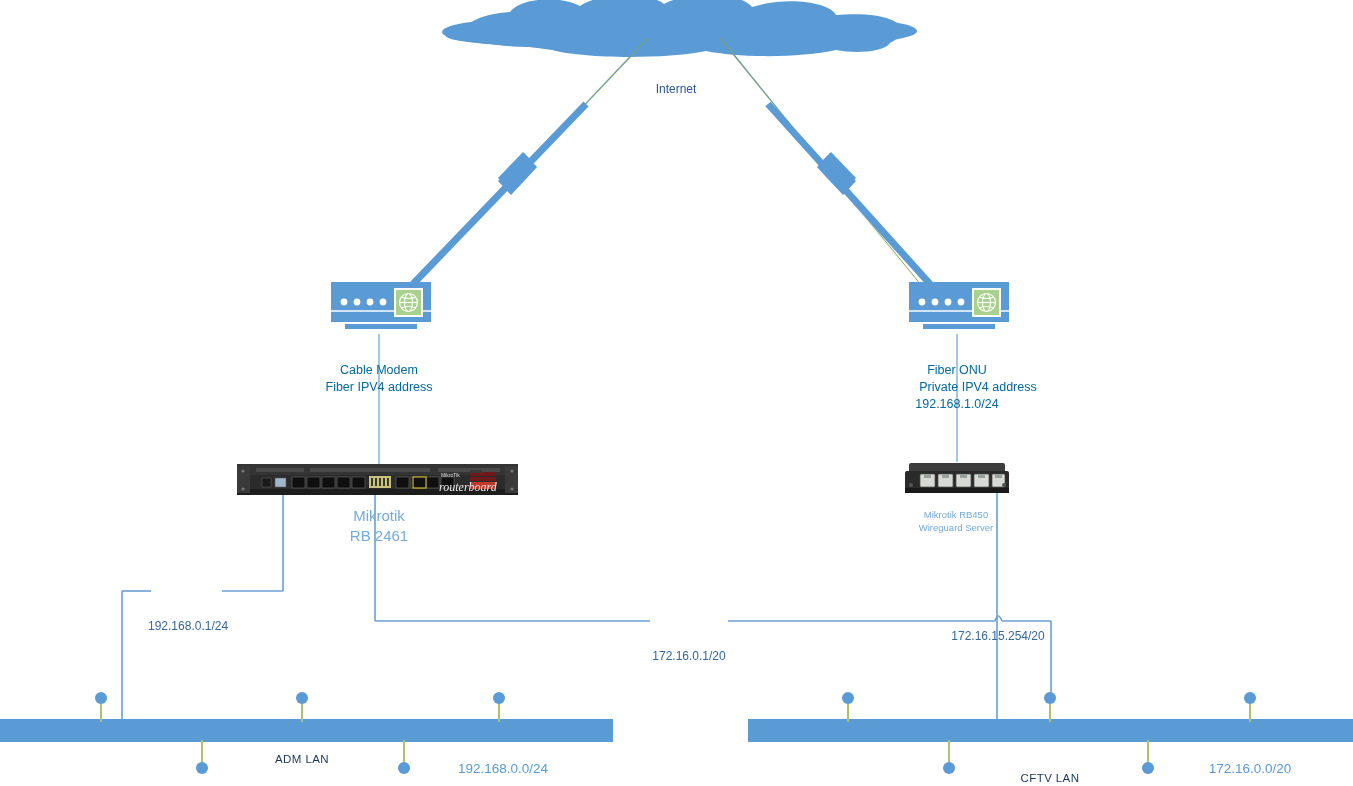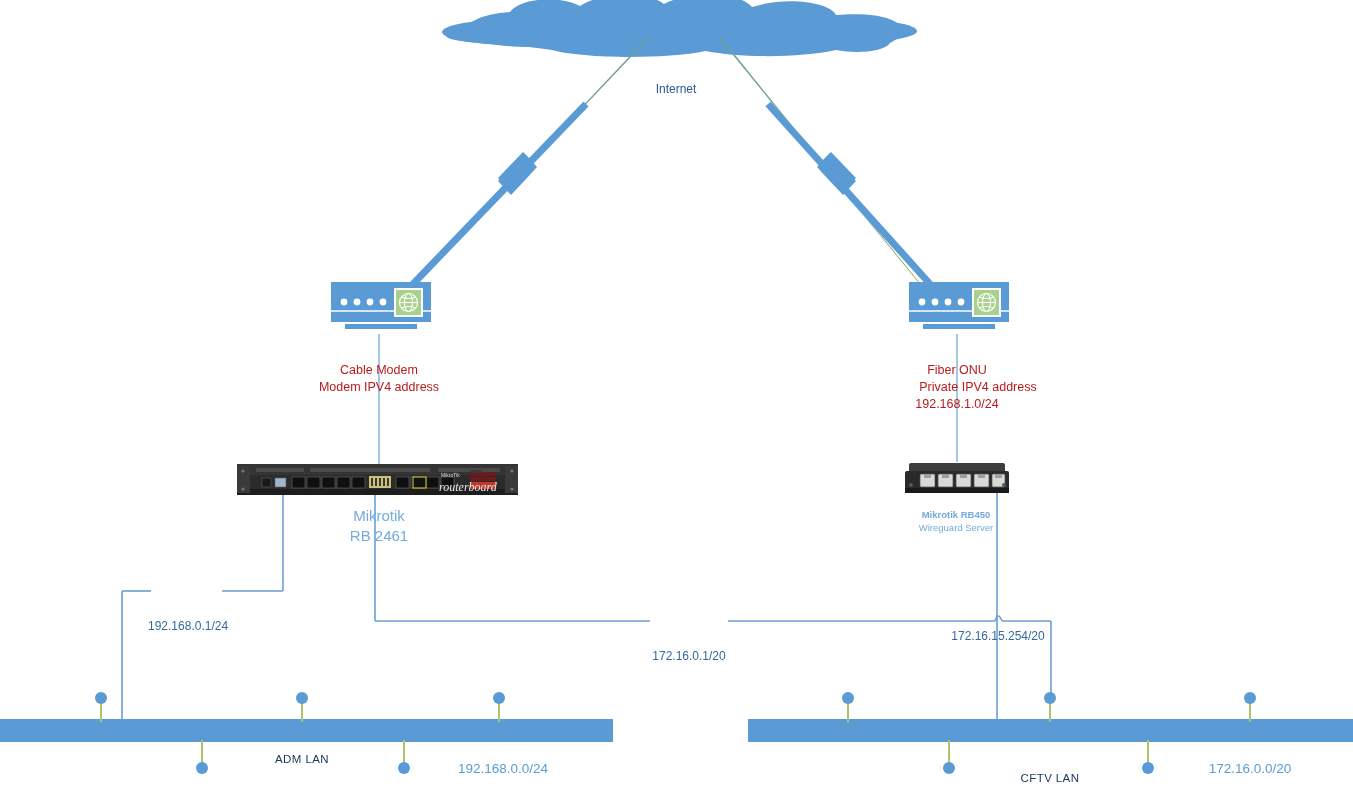--- a/index.html
+++ b/index.html
@@ -30,21 +30,21 @@
     white-space: pre;
     line-height: 1.35;
     pointer-events: none;
   }
   .lbl-internet {
     font-size: 12px;
     color: #2f5596;
   }
   .lbl-device {
     font-size: 12.5px;
-    color: #b91c1c;
+    color: #0369a1;
   }
   .lbl-router-blue {
     font-size: 15px;
     color: #74aadd;
     line-height: 1.5;
   }
   .lbl-router-small {
     font-size: 9.5px;
     color: #74aadd;
     line-height: 1.55;
@@ -286,30 +286,30 @@
         <rect x="995" y="474" width="7" height="4"></rect>
       </g>
       <circle cx="911" cy="485" r="2" fill="#555"></circle>
       <circle cx="1004" cy="485" r="2" fill="#555"></circle>
     </g>
   </svg>
 
   <div class="lbl lbl-internet" style="left:606px; top:81px; width:140px;">Internet</div>
 
   <div class="lbl lbl-device" style="left:279px; top:362px; width:200px;">Cable Modem</div>
-  <div class="lbl lbl-device" style="left:279px; top:379px; width:200px;">Modem IPV4 address</div>
+  <div class="lbl lbl-device" style="left:279px; top:379px; width:200px;">Fiber IPV4 address</div>
 
   <div class="lbl lbl-device" style="left:869px; top:362px; width:176px;">Fiber ONU</div>
   <div class="lbl lbl-device" style="left:890px; top:379px; width:176px;">Private IPV4 address</div>
   <div class="lbl lbl-device" style="left:869px; top:396px; width:176px;">192.168.1.0/24</div>
 
   <div class="lbl lbl-router-blue" style="left:310px; top:505px; width:138px;">Mikrotik</div>
   <div class="lbl lbl-router-blue" style="left:310px; top:525px; width:138px;">RB 2461</div>
 
-  <div class="lbl lbl-router-small" style="left:887px; top:508px; width:138px;font-weight:bold;">Mikrotik RB450</div>
+  <div class="lbl lbl-router-small" style="left:887px; top:508px; width:138px;">Mikrotik RB450</div>
   <div class="lbl lbl-router-small" style="left:887px; top:521px; width:138px;">Wireguard Server</div>
 
   <div class="lbl lbl-ip" style="left:148px; top:584px; width:78px;">192.168.0.1/24</div>
   <div class="lbl lbl-ip" style="left:648px; top:614px; width:82px;">172.16.0.1/20</div>
   <div class="lbl lbl-ip" style="left:945px; top:594px; width:106px;">172.16.15.254/20</div>
 
   <div class="lbl lbl-lan" style="left:242px; top:752px; width:120px;">ADM LAN</div>
   <div class="lbl lbl-ip-big" style="left:443px; top:760px; width:120px;">192.168.0.0/24</div>
 
   <div class="lbl lbl-lan" style="left:990px; top:771px; width:120px;">CFTV LAN</div>

